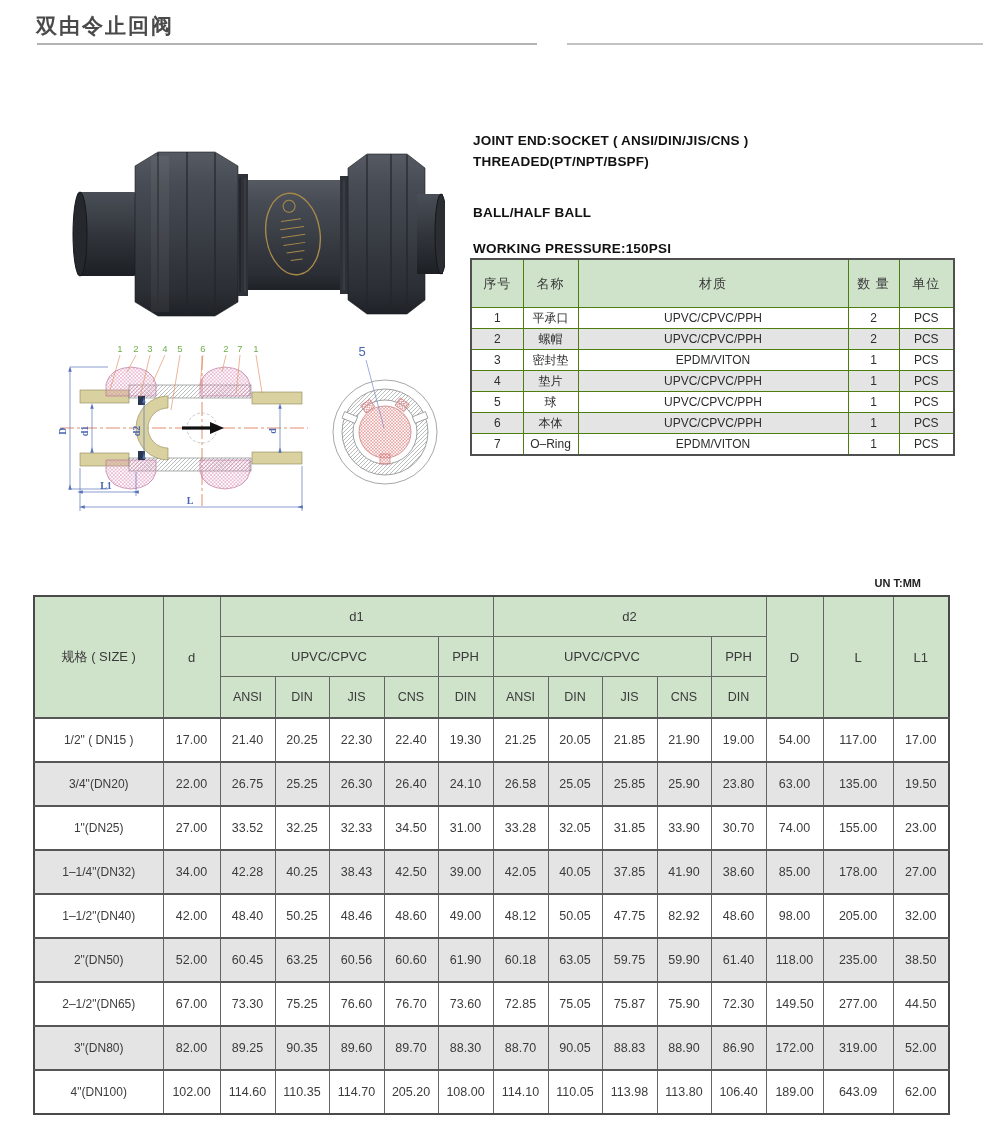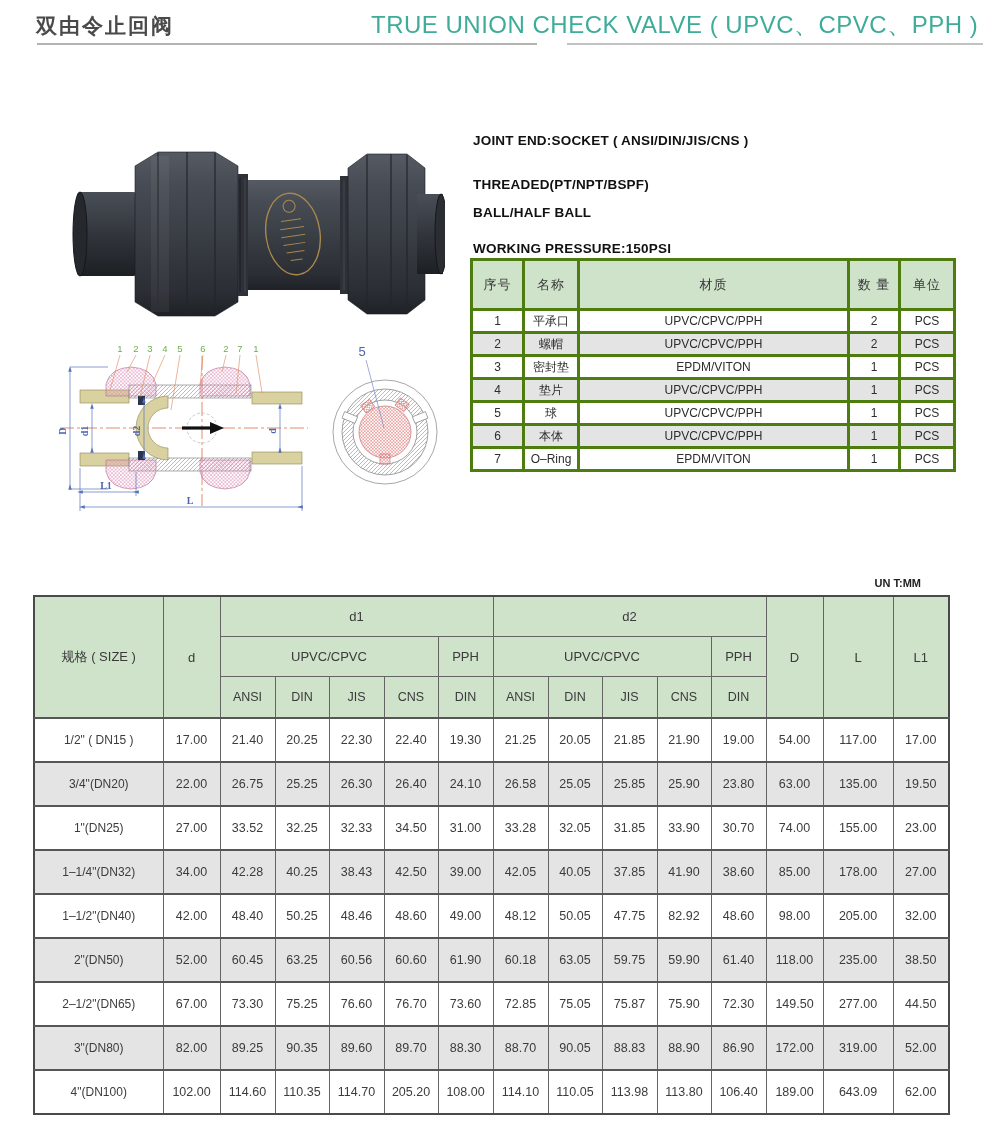--- a/index.html
+++ b/index.html
@@ -13,21 +13,21 @@
 
   .photo{position:absolute;left:55px;top:98px;}
   .drawing{position:absolute;left:40px;top:340px;}
 
   .spec-line{position:absolute;left:473px;font-size:13.5px;font-weight:bold;color:#111;letter-spacing:0.2px;white-space:nowrap;margin-top:12px;}
 
   table{border-collapse:collapse;table-layout:fixed;}
   td,th{padding:0;overflow:hidden;white-space:nowrap;}
 
   .parts-table{position:absolute;left:470px;top:258px;width:483px;border:2px solid #4f4f4f;}
-  .parts-table th,.parts-table td{border:3px solid #4d7c0f;text-align:center;vertical-align:middle;}
+  .parts-table th,.parts-table td{border:1px solid #4d7c0f;text-align:center;vertical-align:middle;}
   .parts-table thead th{height:47px;background:var(--hdr-green);font-weight:normal;font-size:13px;color:#3a3a3a;letter-spacing:1px;}
   .parts-table tbody td{height:20px;font-size:12px;color:#2d2d2d;}
   .parts-table tbody tr:nth-child(even){background:var(--stripe);}
   .parts-table tbody tr{border-top:1.5px solid #565656;}
 
   .unit-note{position:absolute;left:843px;top:577px;width:78px;text-align:right;font-size:11px;font-weight:bold;color:#222;}
 
   .size-table{position:absolute;left:33px;top:595px;width:915px;border:2px solid #4a4a4a;}
   .size-table th,.size-table td{border:1px solid #646464;text-align:center;vertical-align:middle;}
   .size-table thead th{background:var(--hdr-green);font-weight:normal;font-size:13px;color:#3a3a3a;}
@@ -39,21 +39,20 @@
   .size-table tbody tr:nth-child(even){background:var(--stripe);}
   .size-table tbody td.c-size{font-size:12px;}
 </style>
 </head>
 <body>
 
 <div id="page" style="--accent: #3EAC98; --hdr-green: #CFE2CA; --stripe: #E4E4E4;">
 
   <div class="title-cn">双由令止回阀</div>
   <div class="rule-cn"></div>
-  <div class="title-en">TRUE UNION CHECK VALVE ( UPVC、CPVC、PPH )</div>
   <div class="rule-en"></div>
 
   <svg class="photo" width="390" height="240" viewBox="0 0 390 240">
     <defs>
       <linearGradient id="gBody" x1="0" y1="0" x2="0" y2="1">
         <stop offset="0" stop-color="#565b63"></stop>
           <stop offset="0.2" stop-color="#474c54"></stop>
         <stop offset="0.5" stop-color="#3a3e45"></stop>
           <stop offset="0.85" stop-color="#2b2e34"></stop>
         <stop offset="1" stop-color="#1e2126"></stop>
@@ -91,21 +90,21 @@
       <polygon points="293,70 312,56 352,56 370,70 370,202 352,216 312,216 293,202" fill="url(#gBody)" stroke="#1a1c20" stroke-width="0.6"></polygon>
       <line x1="312" y1="57" x2="312" y2="215" stroke="#23262b" stroke-width="1.2"></line>
       <line x1="336" y1="56" x2="336" y2="216" stroke="#23262b" stroke-width="1.2"></line>
       <line x1="352" y1="57" x2="352" y2="215" stroke="#23262b" stroke-width="1.2"></line>
       <rect x="362" y="96" width="26" height="80" fill="url(#gDark)"></rect>
       <ellipse cx="386" cy="136" rx="6" ry="40" fill="#2a2d32" stroke="#15171a" stroke-width="1"></ellipse>
     </g>
   </svg>
 
   <div class="spec-line" style="top:121px">JOINT END:SOCKET ( ANSI/DIN/JIS/CNS )</div>
-  <div class="spec-line" style="top:165px">THREADED(PT/NPT/BSPF)</div>
+  <div class="spec-line" style="top:142px">THREADED(PT/NPT/BSPF)</div>
   <div class="spec-line" style="top:193px">BALL/HALF BALL</div>
   <div class="spec-line" style="top:229px">WORKING PRESSURE:150PSI</div>
 
   <table class="parts-table">
     <colgroup>
         <col style="width:52px">
         <col style="width:55px">
         <col style="width:270px">
         <col style="width:51px">
         <col style="width:55px">

